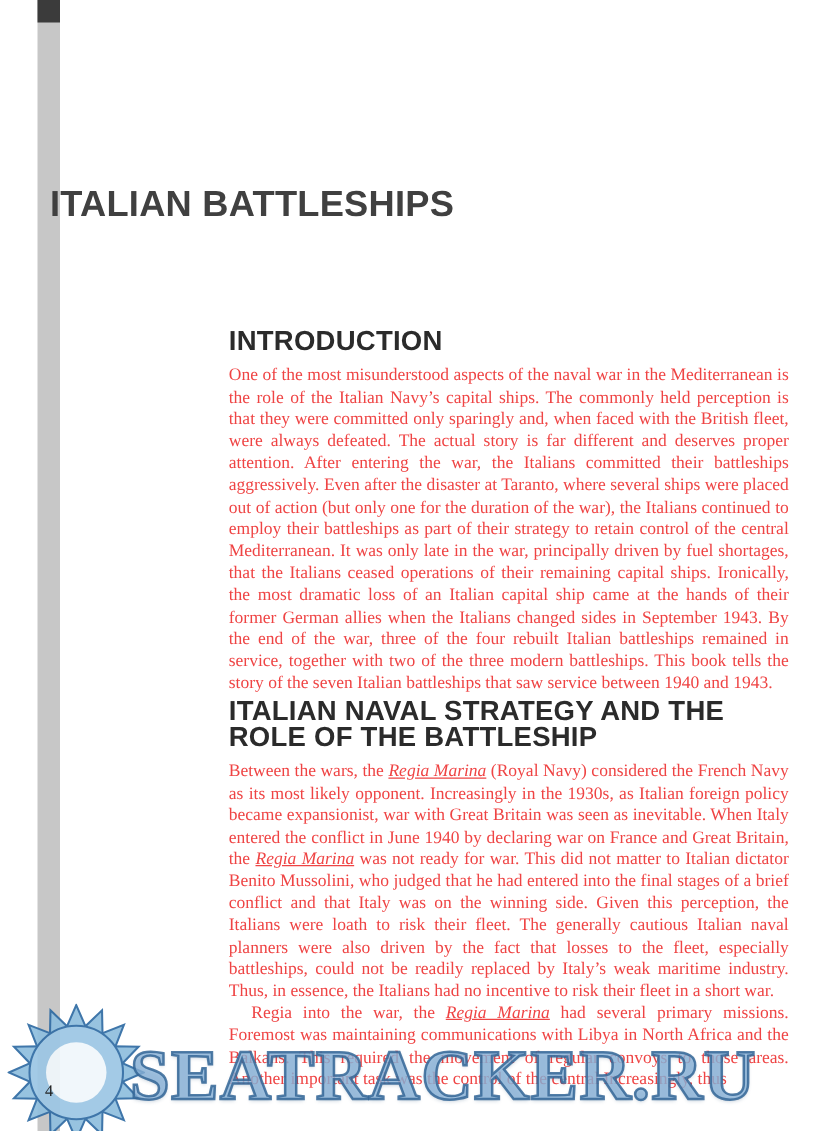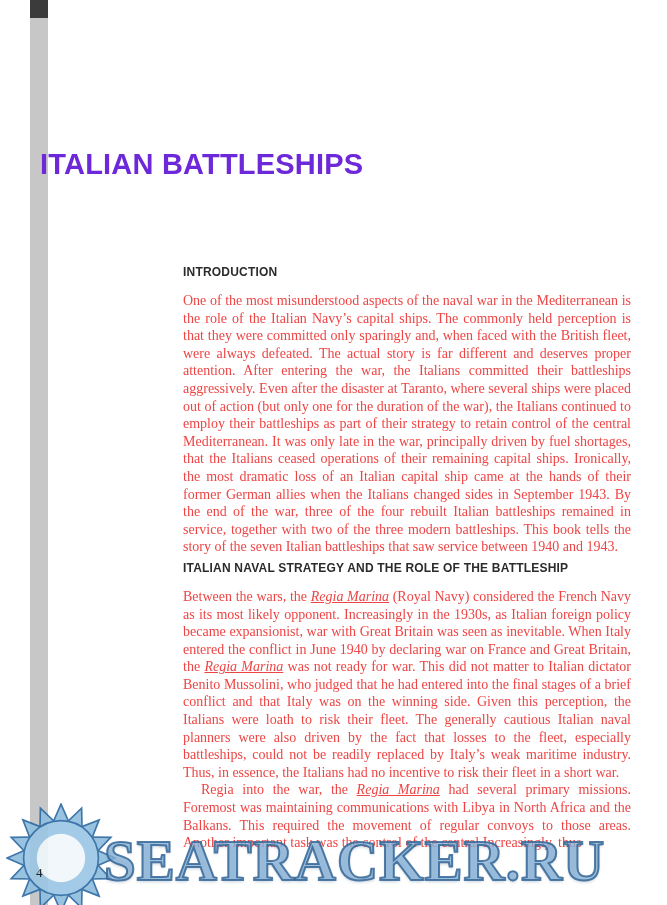--- a/index.html
+++ b/index.html
@@ -35,33 +35,33 @@
 
   
   .book-title {
     position: absolute;
     left: 40px; top: 146px;
     font-family: "Liberation Sans", sans-serif;
     font-weight: bold;
     font-size: 29px;
     line-height: 37px;
     letter-spacing: 0.2px;
-    color: #6d28d9;
+    color: #404040;
   }
 
   
   .content {
     position: absolute;
     left: 183px; top: 262px;
     width: 448px;
   }
   .section-heading {
     font-family: "Liberation Sans", sans-serif;
     font-weight: bold;
-    font-size: 12px;
+    font-size: 22px;
     line-height: 21px;
     letter-spacing: 0.2px;
     color: #2b2b2b;
     margin: 0 0 9px 0;
   }
   .section + .section .section-heading { margin-top: 2px; }
   p.body {
     margin: 0;
     font-size: 14px;
     line-height: 17.6px;

